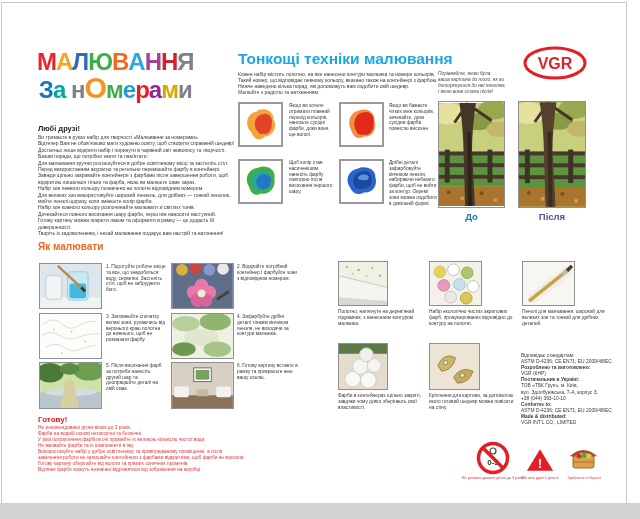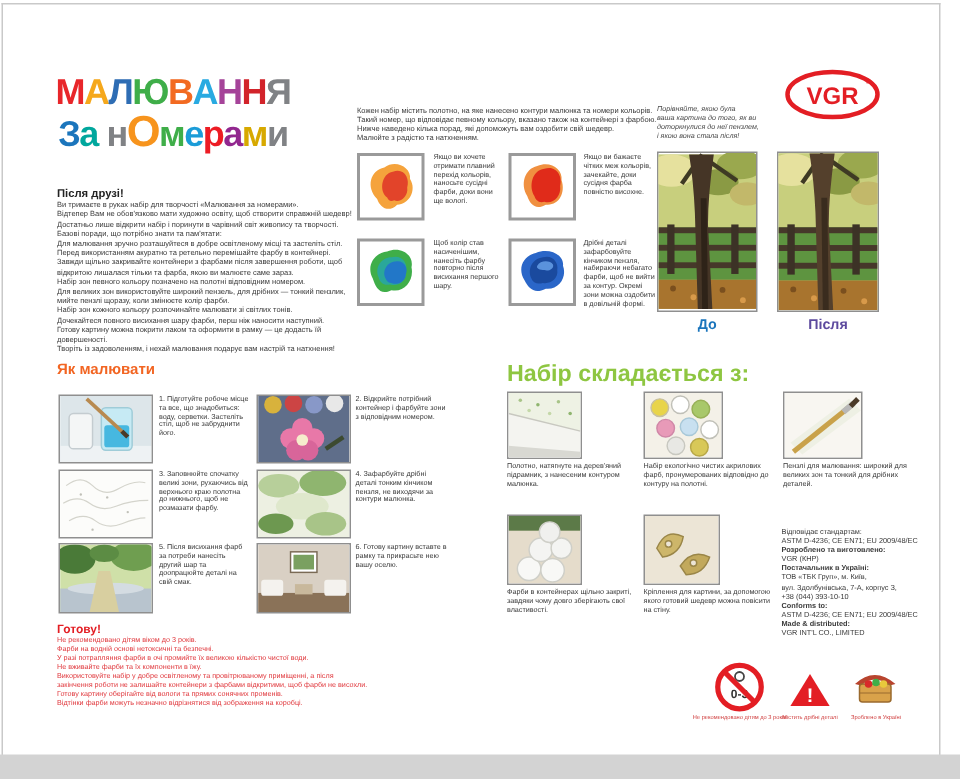--- a/index.html
+++ b/index.html
@@ -36,40 +36,41 @@
 
   <div class="abs title" style="left:35px;top:46px;text-align:center;">
     <div class="l1">
       
     <span class="tl" style="color: rgb(232, 38, 42);">М</span><span class="tl" style="color: rgb(245, 168, 28);">А</span><span class="tl" style="color: rgb(46, 109, 180);">Л</span><span class="tl" style="color: rgb(63, 174, 73);">Ю</span><span class="tl" style="color: rgb(242, 106, 33);">В</span><span class="tl" style="color: rgb(41, 170, 225);">А</span><span class="tl" style="color: rgb(165, 67, 153);">Н</span><span class="tl" style="color: rgb(210, 35, 42);">Н</span><span class="tl" style="color: rgb(128, 130, 133);">Я</span></div>
     <div class="l2">
       
     <span class="tl" style="color: rgb(27, 117, 188);">З</span><span class="tl" style="color: rgb(0, 167, 157);">а</span><span class="tl" style="color: rgb(128, 130, 133);">&nbsp;</span><span class="tl" style="color: rgb(128, 130, 133);">н</span><span class="tl big" style="color: rgb(247, 148, 29);">О</span><span class="tl" style="color: rgb(63, 174, 73);">м</span><span class="tl" style="color: rgb(27, 156, 216);">е</span><span class="tl" style="color: rgb(237, 28, 36);">р</span><span class="tl" style="color: rgb(146, 39, 143);">а</span><span class="tl" style="color: rgb(215, 169, 0);">м</span><span class="tl" style="color: rgb(128, 130, 133);">и</span></div>
   </div>
 
-  <div class="abs intro-h" style="left:36px;top:121px;">Після друзі!</div>
+  <div class="abs intro-h" style="left:36px;top:121px;">Любі друзі!</div>
   <div class="abs" style="left:36px;top:131px;width:202px;">
 
   <div class="tiny">Ви тримаєте в руках набір для творчості «Малювання за номерами».</div>
       <div class="tiny">Відтепер Вам не обов'язково мати художню освіту, щоб створити справжній шедевр!</div>
       <div class="tiny">Достатньо лише відкрити набір і поринути в чарівний світ живопису та творчості.</div>
       <div class="tiny">Базові поради, що потрібно знати та пам'ятати:</div>
       <div class="tiny">Для малювання зручно розташуйтеся в добре освітленому місці та застеліть стіл.</div>
       <div class="tiny">Перед використанням акуратно та ретельно перемішайте фарбу в контейнері.</div>
       <div class="tiny">Завжди щільно закривайте контейнери з фарбами після завершення роботи, щоб</div>
       <div class="tiny">відкритою лишалася тільки та фарба, якою ви малюєте саме зараз.</div>
       <div class="tiny">Набір зон певного кольору позначено на полотні відповідним номером.</div>
       <div class="tiny">Для великих зон використовуйте широкий пензель, для дрібних — тонкий пензлик,</div>
       <div class="tiny">мийте пензлі щоразу, коли змінюєте колір фарби.</div>
       <div class="tiny">Набір зон кожного кольору розпочинайте малювати зі світлих тонів.</div>
       <div class="tiny">Дочекайтеся повного висихання шару фарби, перш ніж наносити наступний.</div>
       <div class="tiny">Готову картину можна покрити лаком та оформити в рамку — це додасть їй довершеності.</div>
       <div class="tiny">Творіть із задоволенням, і нехай малювання подарує вам настрій та натхнення!</div>
     </div>
 
+  <div class="abs h-blue" style="left:236px;top:47px;">Тонкощі техніки малювання</div>
   <div class="abs" style="left:236px;top:68px;width:200px;">
 
   <div class="tiny" style="line-height:6.1px;">Кожен набір містить полотно, на яке нанесено контури малюнка та номери кольорів.</div>
       <div class="tiny" style="line-height:6.1px;">Такий номер, що відповідає певному кольору, вказано також на контейнері з фарбою.</div>
       <div class="tiny" style="line-height:6.1px;">Нижче наведено кілька порад, які допоможуть вам оздобити свій шедевр.</div>
       <div class="tiny" style="line-height:6.1px;">Малюйте з радістю та натхненням.</div>
     </div>
 
   <svg class="abs sw" style="left:236px;top:99px;" width="45" height="45" viewBox="0 0 43 43">
     <path d="M12,30 C4,22 7,10 17,8 C25,2 36,8 35,16 C40,24 34,34 26,34 C20,40 14,36 12,30 Z" fill="#f5a33c"></path>
@@ -239,21 +240,20 @@
   <div class="warn-line">Не рекомендовано дітям віком до 3 років.</div>
       <div class="warn-line">Фарби на водній основі нетоксичні та безпечні.</div>
       <div class="warn-line">У разі потрапляння фарби в очі промийте їх великою кількістю чистої води.</div>
       <div class="warn-line">Не вживайте фарби та їх компоненти в їжу.</div>
       <div class="warn-line">Використовуйте набір у добре освітленому та провітрюваному приміщенні, а після</div>
       <div class="warn-line">закінчення роботи не залишайте контейнери з фарбами відкритими, щоб фарби не висохли.</div>
       <div class="warn-line">Готову картину оберігайте від вологи та прямих сонячних променів.</div>
       <div class="warn-line">Відтінки фарби можуть незначно відрізнятися від зображення на коробці.</div>
     </div>
 
-  <div class="abs h-green" style="left:336px;top:238px;">Набір складається з:</div>
 
   <svg class="abs ph" style="left:336px;top:258px;" width="50" height="45" viewBox="0 0 49 44">
     <rect width="49" height="44" fill="#fdfdfb"></rect>
     <polygon points="0,0 49,0 49,26 0,14" fill="#eef2e4"></polygon>
     <circle cx="8" cy="5" r="1.2" fill="#a8c488"></circle>
       <circle cx="20" cy="8" r="1.2" fill="#8fb56f"></circle>
     <circle cx="34" cy="6" r="1.2" fill="#a8c488"></circle>
       <circle cx="42" cy="14" r="1.2" fill="#8fb56f"></circle>
     <circle cx="14" cy="12" r="1.2" fill="#c4d8a8"></circle>
       <circle cx="28" cy="14" r="1.2" fill="#c4d8a8"></circle>

